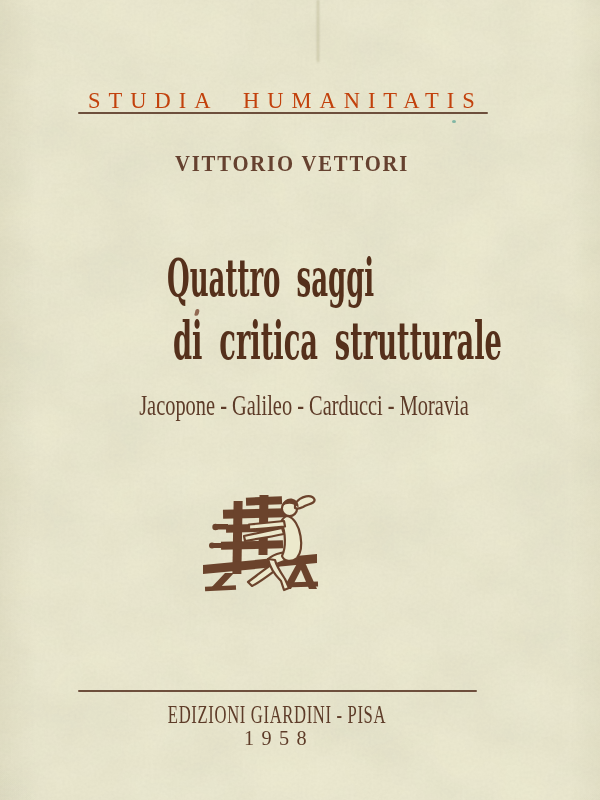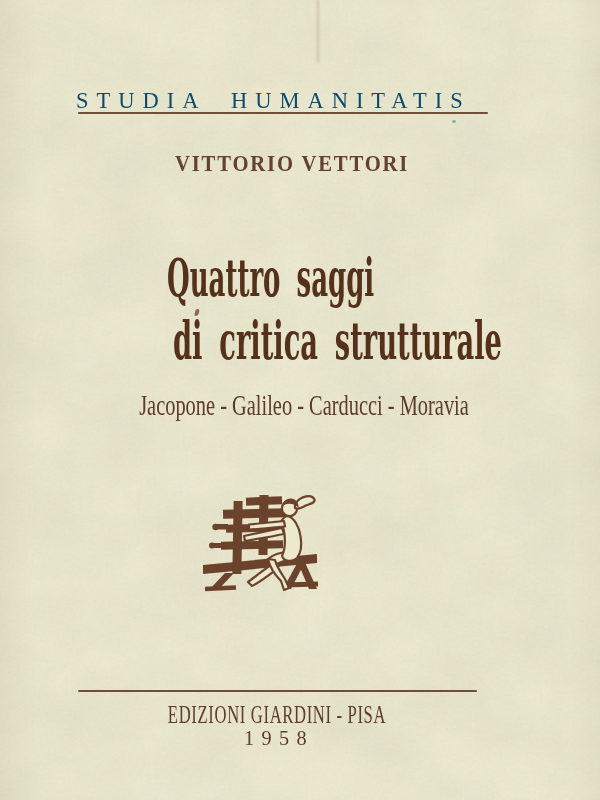--- a/index.html
+++ b/index.html
@@ -19,22 +19,22 @@
   .crease {
     position:absolute; left:317px; top:0; width:2px; height:62px;
     background:rgba(150,140,100,0.35); filter:blur(1px);
   }
   .speck-teal { position:absolute; left:452px; top:120px; width:4px; height:3px;
     background:#6fae9d; border-radius:50%; opacity:.85; }
   .speck-ink { position:absolute; left:195px; top:309px; width:4px; height:7px;
     background:#7c4a33; border-radius:2px 2px 3px 1px; transform:rotate(14deg); opacity:.8; }
 
   .series {
-    position:absolute; left:76px; top:88px; white-space:nowrap;
-    font-size:22.5px; letter-spacing:8px; word-spacing:12px; color:#0c4a6e;
+    position:absolute; left:88px; top:88px; white-space:nowrap;
+    font-size:22.5px; letter-spacing:8px; word-spacing:12px; color:#c2410c;
   }
   .series-rule {
     position:absolute; left:78px; top:112px; width:410px; height:2px;
     background:#5f3e2c; opacity:.9; border-radius:1px;
   }
   .author {
     position:absolute; left:175px; top:151px; white-space:nowrap;
     font-weight:bold; font-size:23px; letter-spacing:2px;
     transform:scaleX(.90); transform-origin:0 0; color:#65412f;
   }

